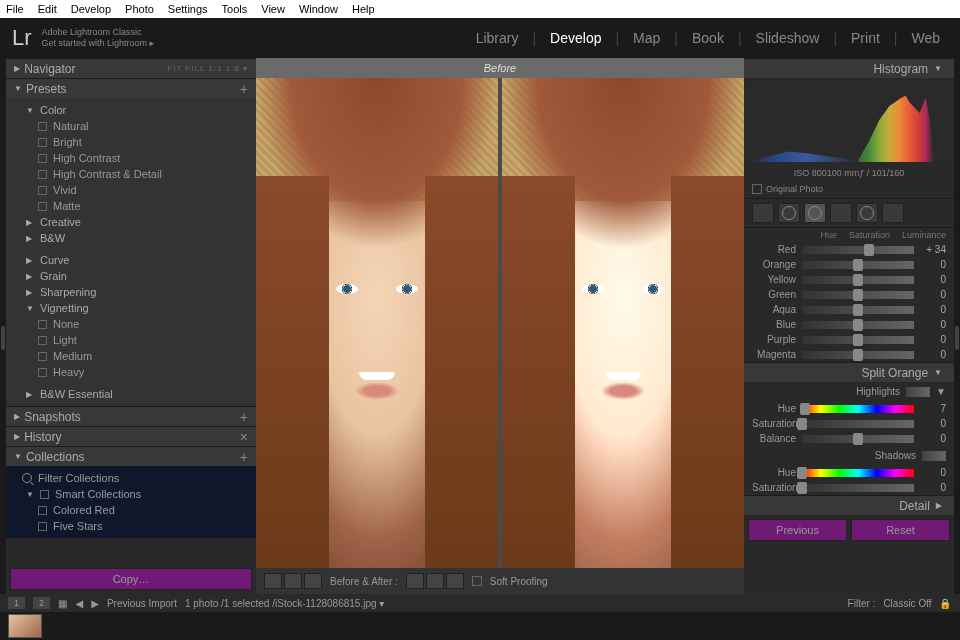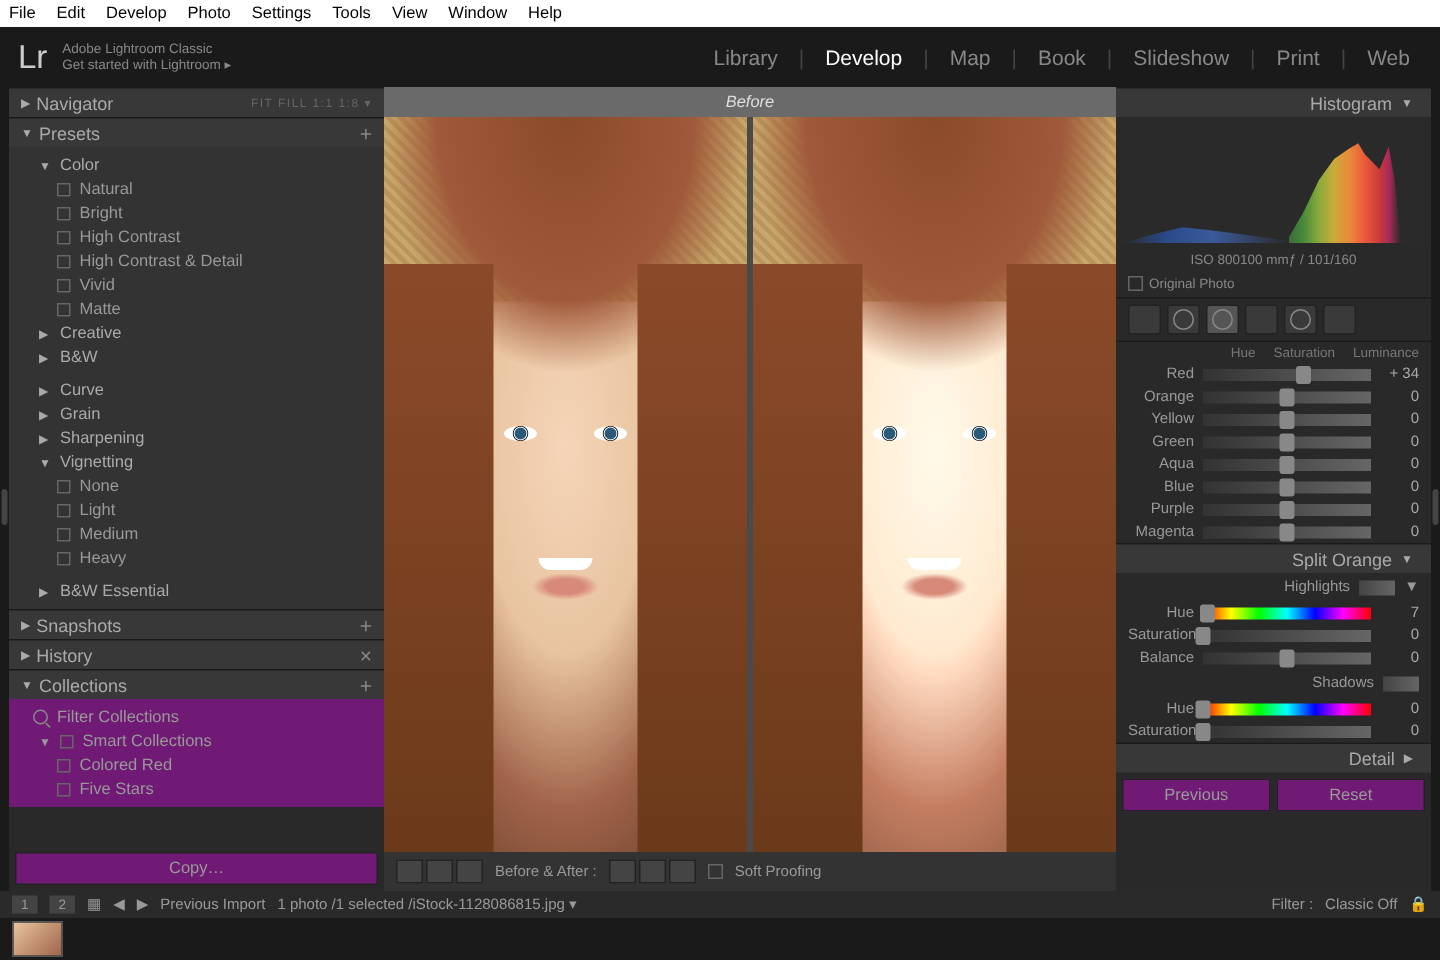--- a/index.html
+++ b/index.html
@@ -73,21 +73,21 @@
 .mini-swatch{width:24px;height:10px;background:linear-gradient(90deg,#444,#666)}
 .footer{background:#1a1a1a;height:46px;display:flex;flex-direction:column}
 .footer-bar{height:18px;background:#2a2a2a;display:flex;align-items:center;padding:0 8px;font-size:10px;color:#999;justify-content:space-between}
 .footer-bar .left-grp{display:flex;align-items:center;gap:8px}
 .page-ind{background:#444;padding:1px 6px;font-size:9px}
 .thumb-strip{flex:1;background:#1a1a1a;padding:2px 8px;display:flex;align-items:center}
 .thumb-img{width:34px;height:24px;background:linear-gradient(135deg,#e8c4a0,#a0644a);border:1px solid #555}
 .panel-grip{width:6px;background:#1a1a1a;cursor:col-resize;position:relative}
 .panel-grip::after{content:"";position:absolute;top:50%;left:1px;width:4px;height:24px;background:#444;border-radius:2px}
 .tab-row{display:flex;padding:2px 8px;gap:12px;font-size:9px;color:#777;justify-content:flex-end}
-.collections-body{background:#701a75;padding:4px 0;font-size:11px}
+.collections-body{background:#0f172a;padding:4px 0;font-size:11px}
 .filter-row{padding:2px 8px 2px 16px;display:flex;align-items:center;gap:6px;color:#999}
 .search-icon{width:10px;height:10px;border:1px solid #888;border-radius:50%;position:relative}
 .search-icon::after{content:"";position:absolute;width:4px;height:1px;background:#888;bottom:-2px;right:-3px;transform:rotate(45deg)}
 .prev-reset{display:flex;gap:4px;padding:4px}
 </style>
 </head>
 <body>
 
 <div class="menubar">
   <span>File</span>

